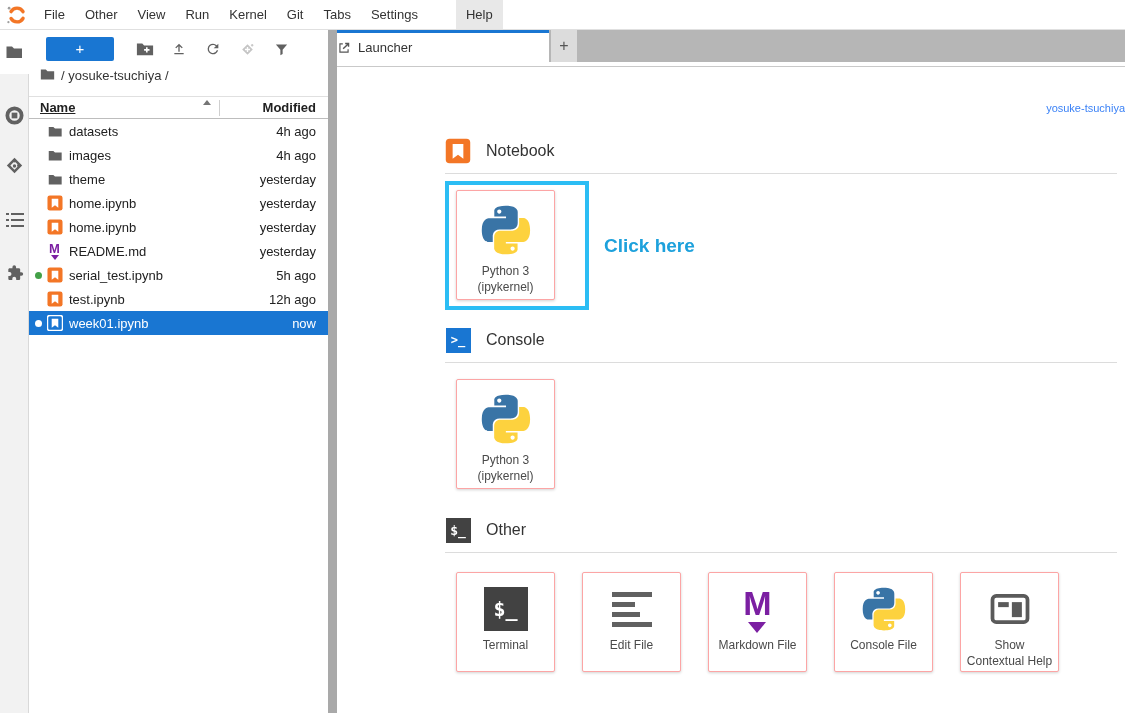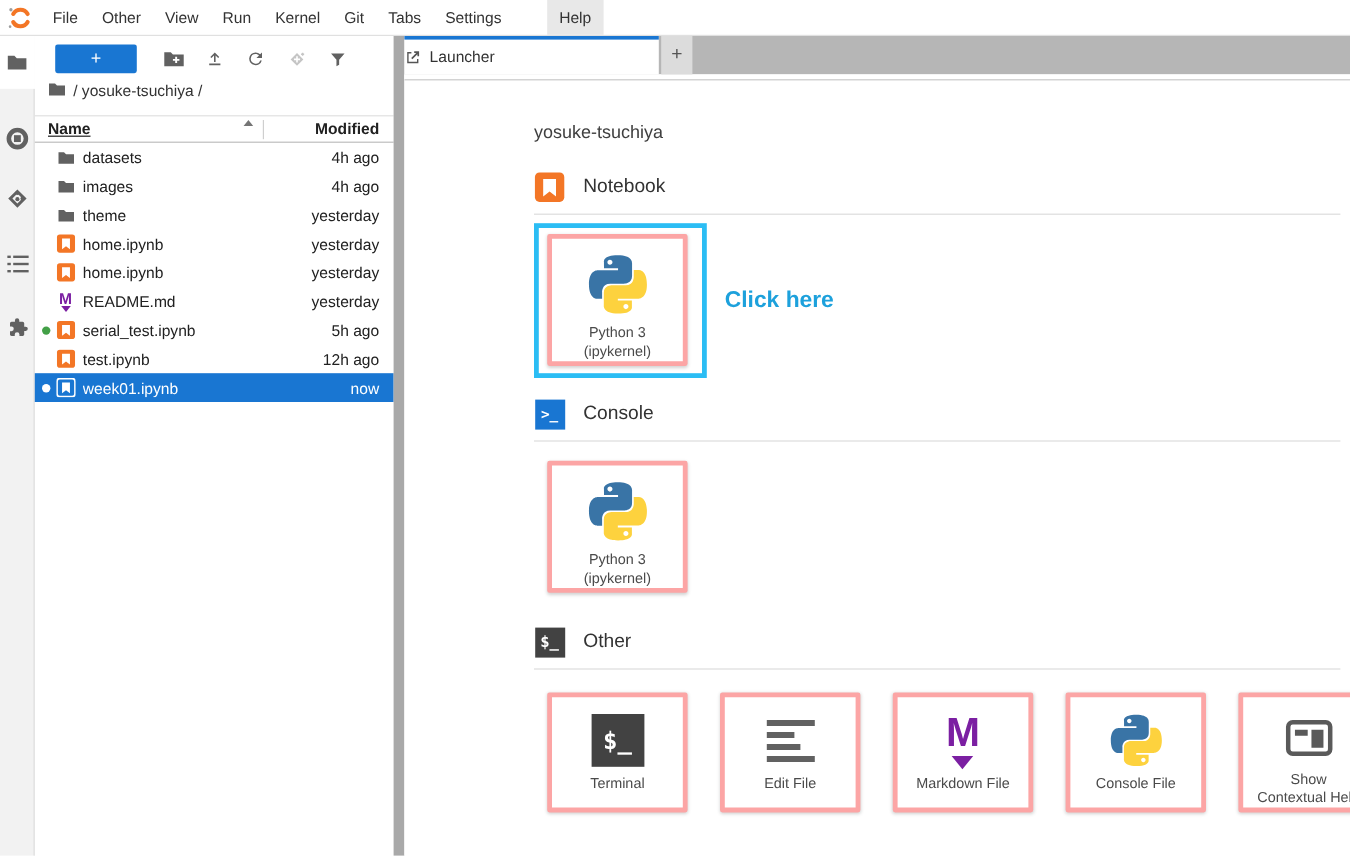--- a/index.html
+++ b/index.html
@@ -52,34 +52,34 @@
   
   #dock { position:absolute; top:30px; left:337px; width:788px; height:683px; background:#fff; }
   #tabbar { height:32px; background:#b6b6b6; display:flex; align-items:stretch; }
   #launcher-tab { width:212px; background:#fff; border-top:3px solid #1976d2; display:flex;
     align-items:center; font-size:13px; color:#333; }
   #launcher-tab svg { margin-right:7px; }
   #new-tab-btn { width:26px; margin-left:2px; background:#dcdcdc; border:none; color:#555;
     font-size:16px; display:flex; align-items:center; justify-content:center; }
   #dock-gap { height:5px; background:#fff; border-bottom:1px solid #c9c9c9; }
   #launcher-body { padding:35px 0 0 108px; }
-  #launcher-title { font-size:15px; color:#404040; }
+  #launcher-title { font-size:11px; color:#3b82f6;text-align:right; }
   .section-header { display:flex; align-items:center; margin-top:24px; }
   .section-header .sec-icon { width:26px; height:26px; margin-right:15px; flex:none;
     display:flex; align-items:center; justify-content:center; }
   .section-header .sec-label { font-size:16px; color:#333; }
   .section-divider { height:1px; background:#dcdcdc; margin-top:9px; margin-right:8px; }
 
   .icon-sq { display:flex; align-items:center; justify-content:center; color:#fff; font-weight:bold;
     font-family:"DejaVu Sans Mono","Liberation Mono",monospace; }
   #console-icon { width:25px; height:25px; background:#1976d2; font-size:12px; }
   #other-icon { width:25px; height:25px; background:#424242; font-size:13px; }
 
   .card-row { position:relative; margin-top:16px; display:flex; }
-  .launch-card { width:117px; height:110px; background:#fff; border:4px solid #fca5a5; border-radius:2px;
+  .launch-card { width:99px; height:110px; background:#fff; border:1px solid #fca5a5; border-radius:2px;
     box-shadow:0 1px 3px rgba(0,0,0,0.18); margin-left:11px; display:flex; flex-direction:column;
     align-items:center; flex:none; }
   .launch-card .card-icon { margin-top:13px; height:52px; display:flex; align-items:center; justify-content:center; }
   .launch-card .card-label { margin-top:8px; font-size:12px; line-height:1.3; color:#4a4a4a;
     text-align:center; white-space:pre-line; }
   .other-cards { gap:19px; margin-top:19px; margin-bottom:30px; }
   .other-cards .launch-card { margin-left:11px; height:100px; }
   .other-cards .launch-card + .launch-card { margin-left:8px; }
   .other-cards .card-icon { margin-top:14px; height:44px; }
   .other-cards .card-label { margin-top:7px; }

